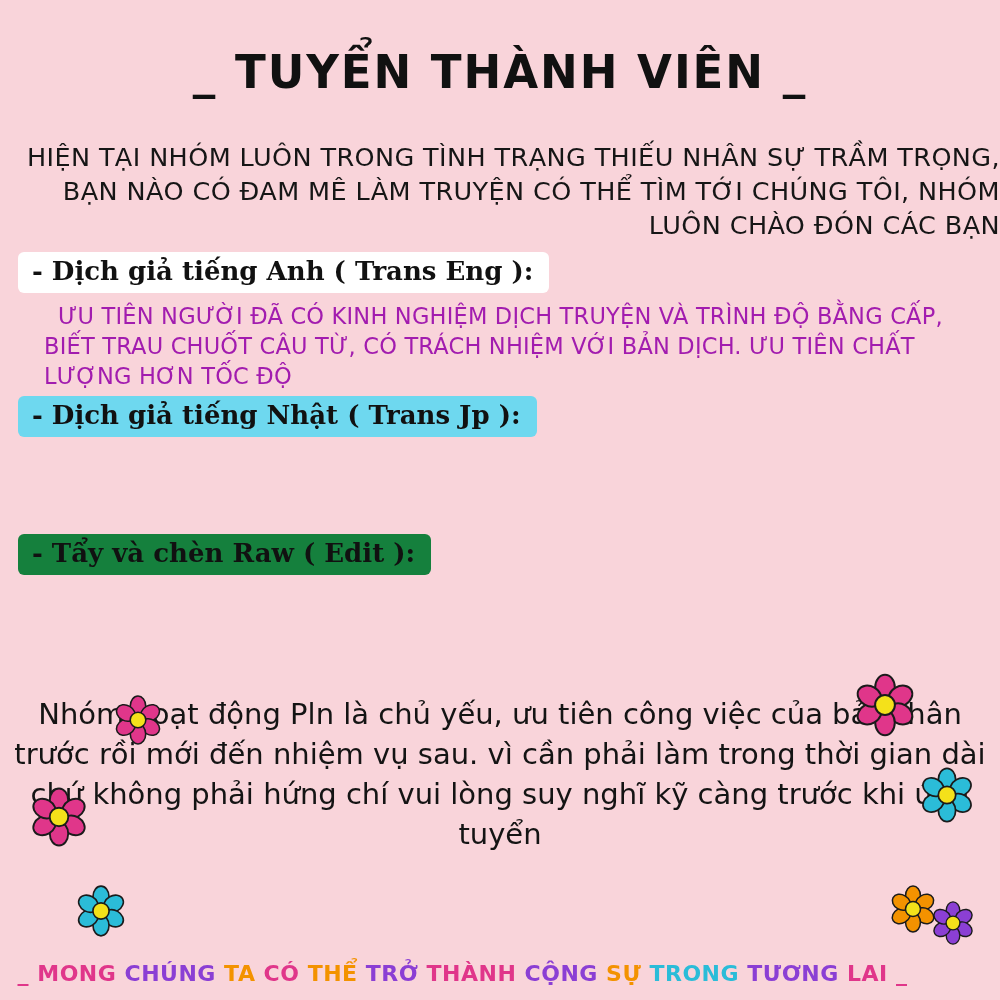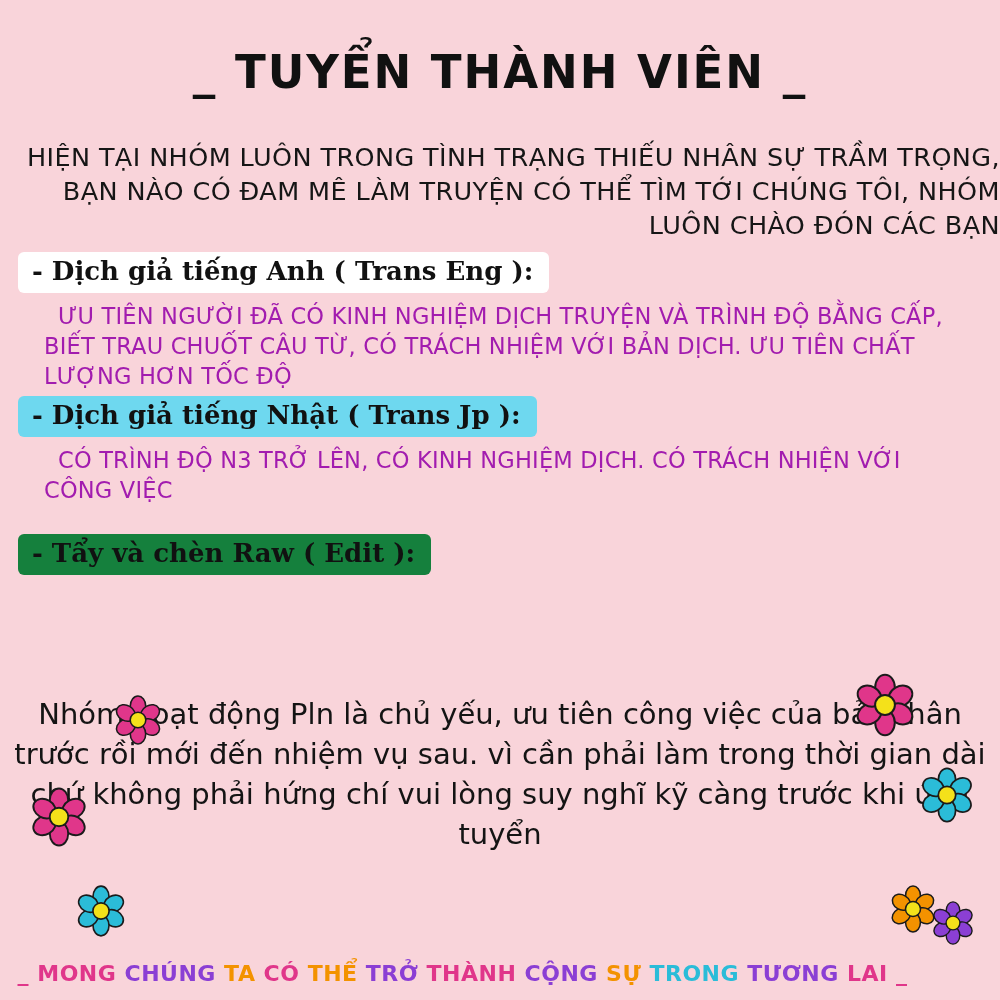--- a/index.html
+++ b/index.html
@@ -134,21 +134,20 @@
 
   <div class="intro">Hiện tại nhóm luôn trong tình trạng thiếu nhân sự trầm trọng, bạn nào có đam mê làm truyện có thể tìm tới chúng tôi, nhóm luôn chào đón các bạn</div>
 
   <div class="section" id="sec-1">
     <div class="section-heading" style="background: #ffffff;">- Dịch giả tiếng Anh ( Trans Eng ):</div>
     <div class="section-body indent-first">Ưu tiên người đã có kinh nghiệm dịch truyện và trình độ bằng cấp, biết trau chuốt câu từ, có trách nhiệm với bản dịch. Ưu tiên chất lượng hơn tốc độ</div>
   </div>
 
   <div class="section" id="sec-2">
     <div class="section-heading" style="background: rgb(110, 216, 239);">- Dịch giả tiếng Nhật ( Trans Jp ):</div>
-    <div class="section-body indent-first">Có trình độ N3 trở lên, có kinh nghiệm dịch. Có trách nhiện với công việc</div>
   </div>
 
   <div class="section" id="sec-3">
     <div class="section-heading" style="background: #15803d;">- Tẩy và chèn Raw ( Edit ):</div>
   </div>
 
   <div class="note">Nhóm hoạt động Pln là chủ yếu, ưu tiên công việc của bản thân trước rồi mới đến nhiệm vụ sau. vì cần phải làm trong thời gian dài chứ không phải hứng chí vui lòng suy nghĩ kỹ càng trước khi ứng tuyển</div>
 
   <div class="footer"><span class="w" style="color: rgb(224, 54, 138);">_</span> <span class="w" style="color: rgb(224, 54, 138);">MONG</span> <span class="w" style="color: rgb(139, 63, 212);">CHÚNG</span> <span class="w" style="color: rgb(243, 146, 0);">TA</span> <span class="w" style="color: rgb(224, 54, 138);">CÓ</span> <span class="w" style="color: rgb(243, 146, 0);">THỂ</span> <span class="w" style="color: rgb(139, 63, 212);">TRỞ</span> <span class="w" style="color: rgb(224, 54, 138);">THÀNH</span> <span class="w" style="color: rgb(139, 63, 212);">CỘNG</span> <span class="w" style="color: rgb(243, 146, 0);">SỰ</span> <span class="w" style="color: rgb(43, 188, 216);">TRONG</span> <span class="w" style="color: rgb(139, 63, 212);">TƯƠNG</span> <span class="w" style="color: rgb(224, 54, 138);">LAI</span> <span class="w" style="color: rgb(224, 54, 138);">_</span></div>
 

